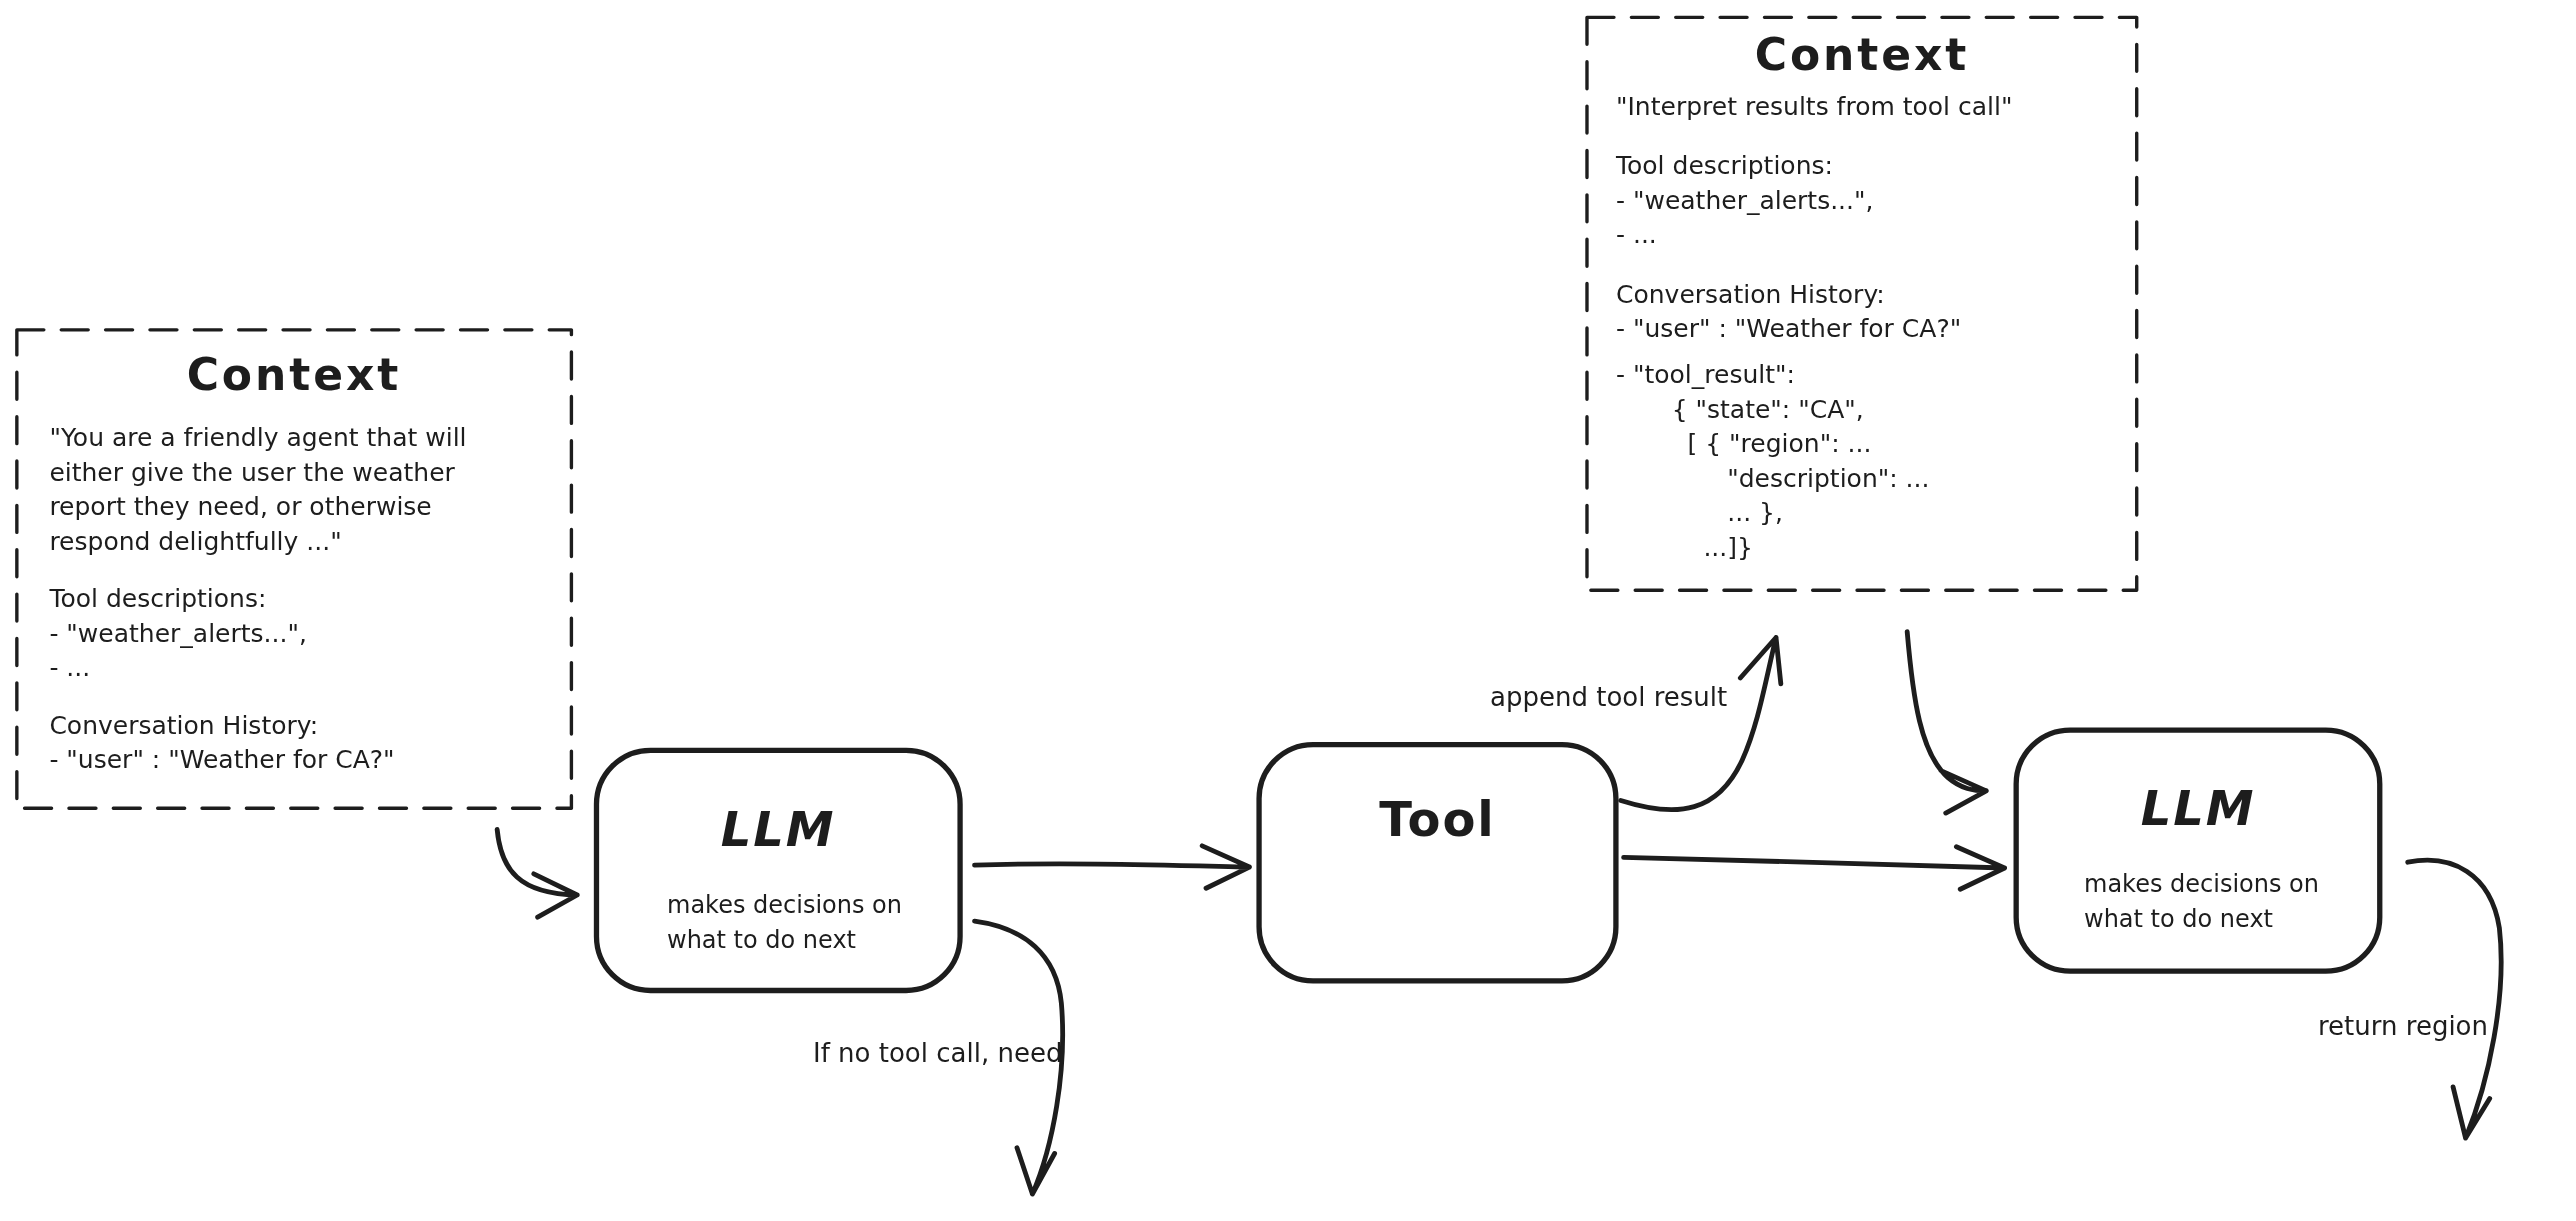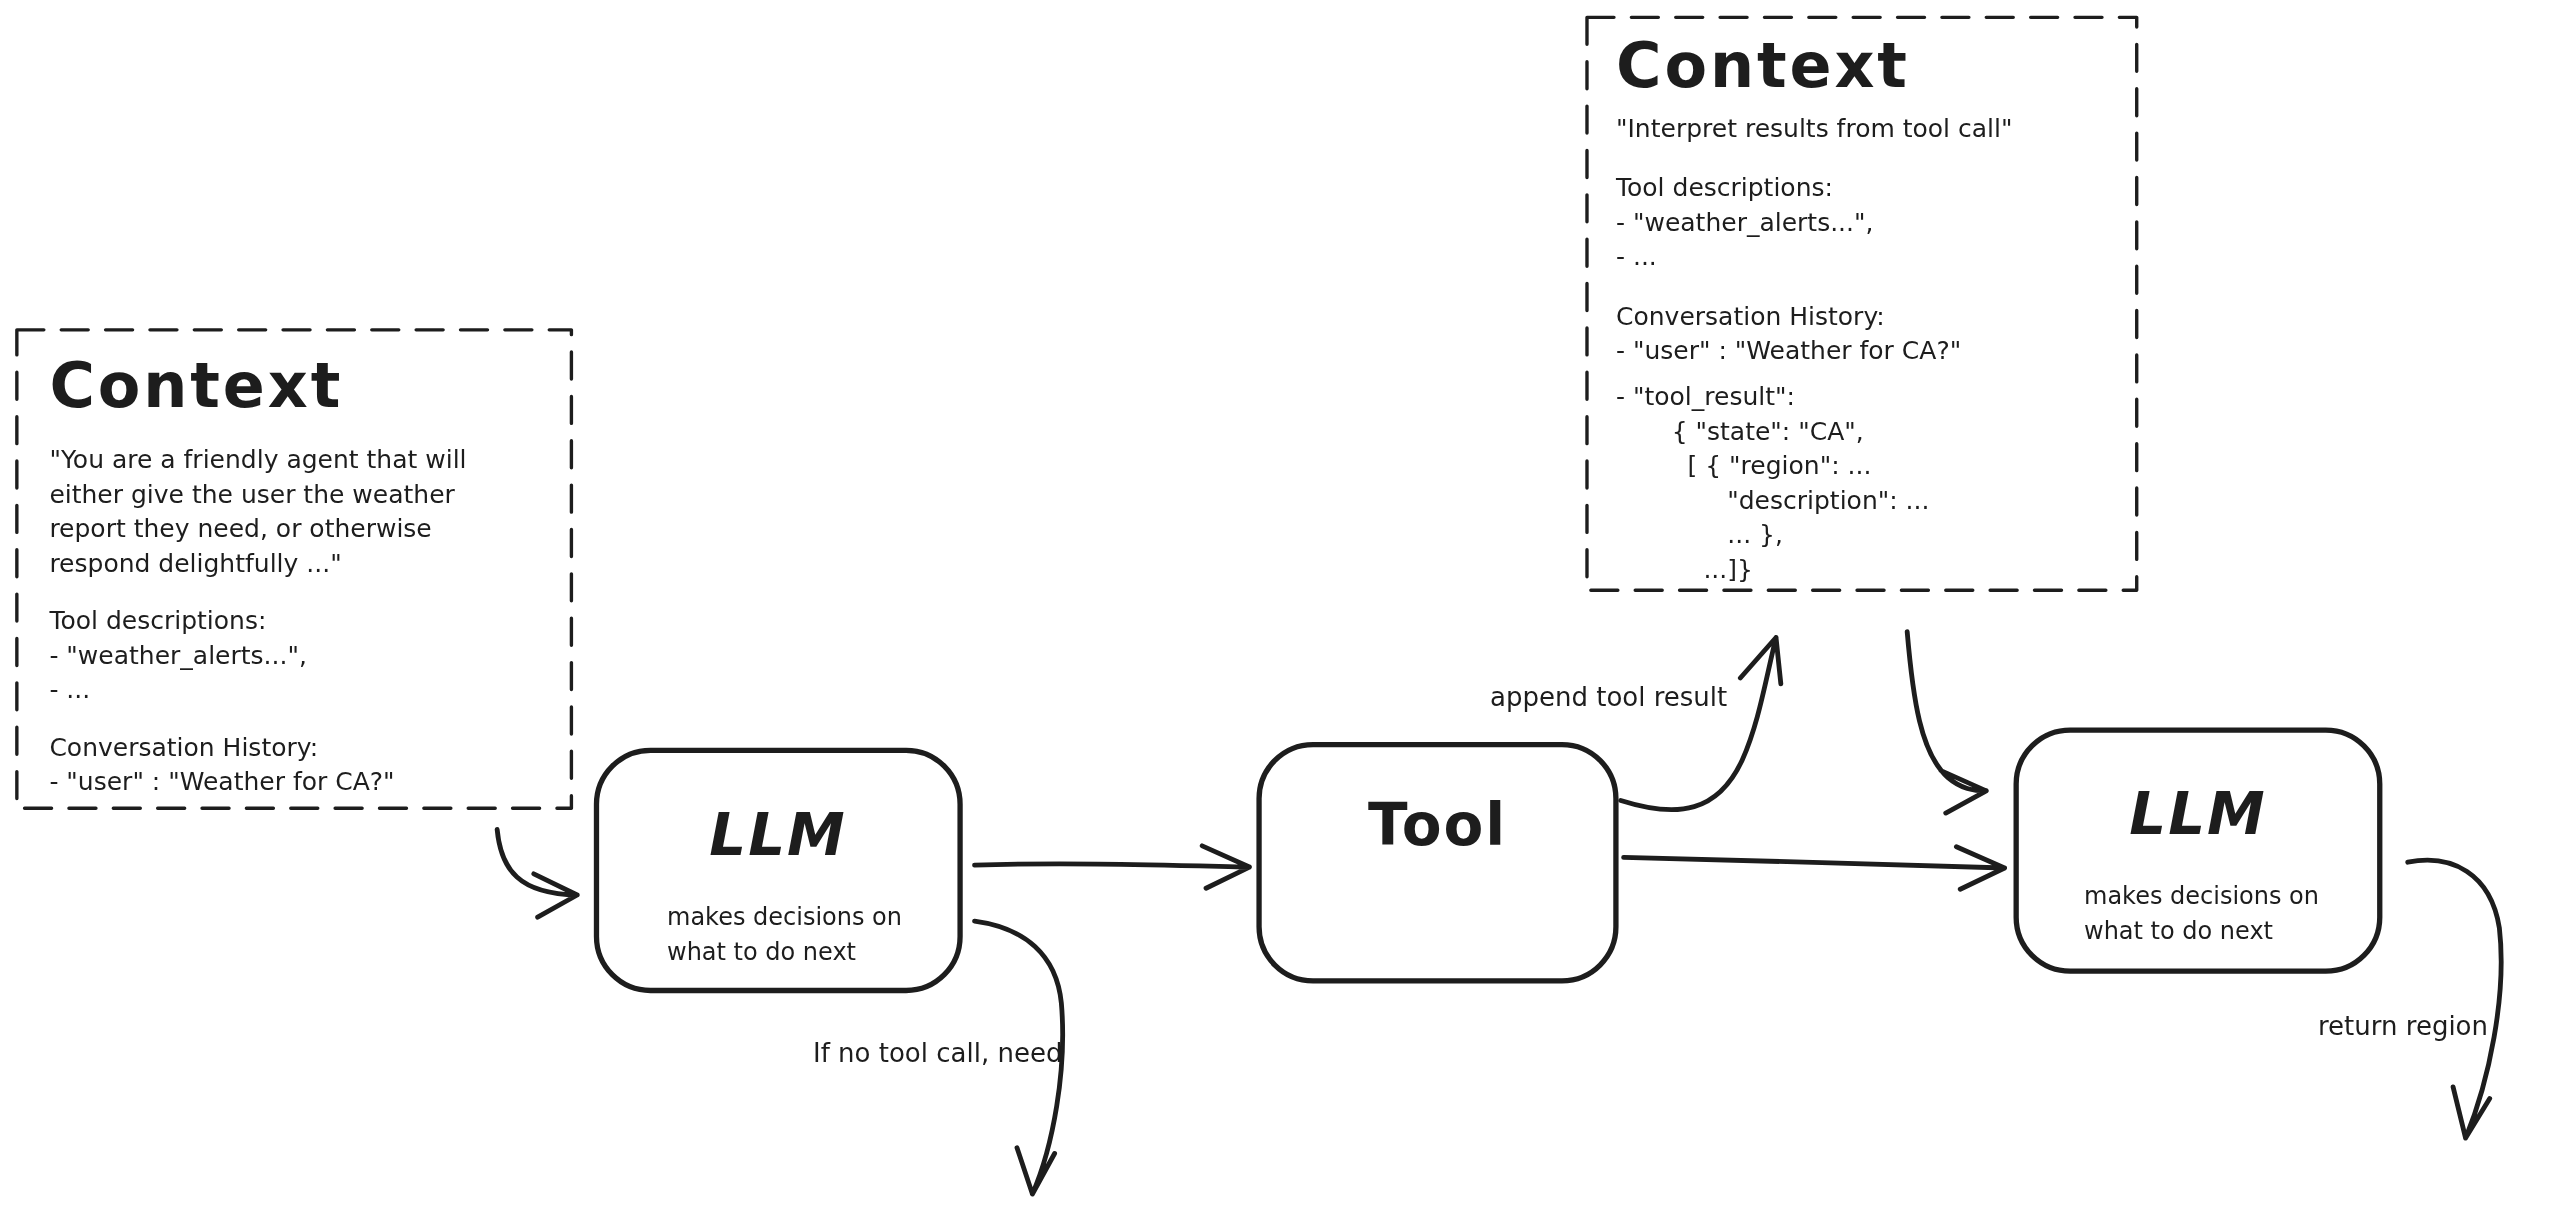--- a/index.html
+++ b/index.html
@@ -34,24 +34,24 @@
   .arrow        { stroke-width: 5; }
 
   .txt { position: absolute; color: #1d1d1d; }
 
   
   .context-box {
     position: absolute;
     box-sizing: border-box;
   }
   .context-title {
-    font-size: 62px;
+    font-size: 44px;
     font-weight: bold;
     letter-spacing: 2.9px;
-    text-align: left;
+    text-align: center;
   }
   .context-body {
     font-size: 25px;
     line-height: 1.38;
     white-space: pre-line;
   }
   .context-pre {
     font-family: "DejaVu Sans", sans-serif;
     font-size: 25px;
     line-height: 1.38;
@@ -67,21 +67,21 @@
   #context-top .para  { margin-bottom: 25px; }
   #context-top .para-tight { margin-bottom: 11.6px; }
 
   
   .node {
     position: absolute;
     box-sizing: border-box;
     text-align: center;
   }
   .node-title {
-    font-size: 58px;
+    font-size: 48px;
     font-weight: bold;
     letter-spacing: 1.9px;
     text-align: center;
   }
   .node-title.italic { font-style: italic; }
   .node-subtitle {
     font-size: 24px;
     line-height: 1.45;
     white-space: pre-line;
     text-align: left;

